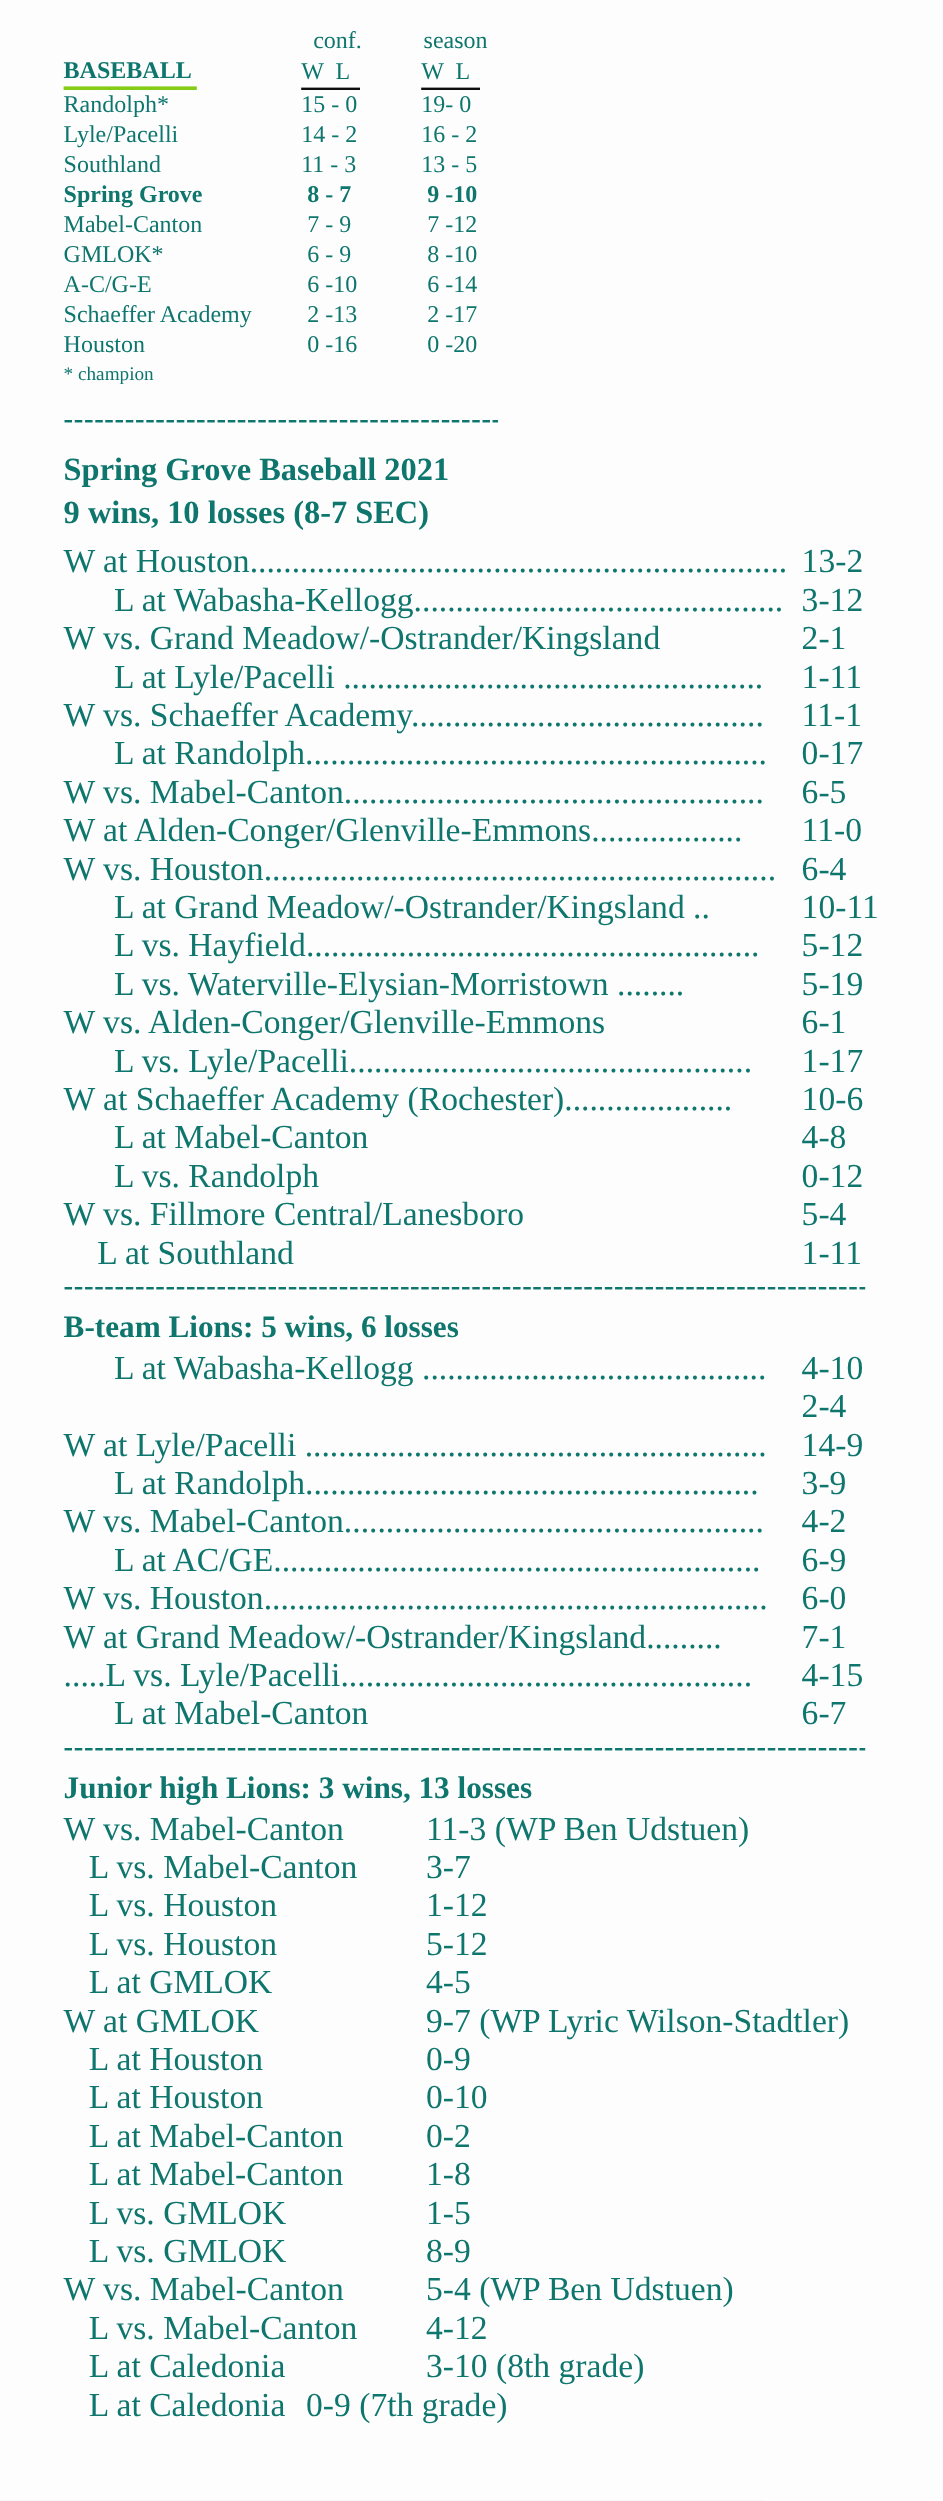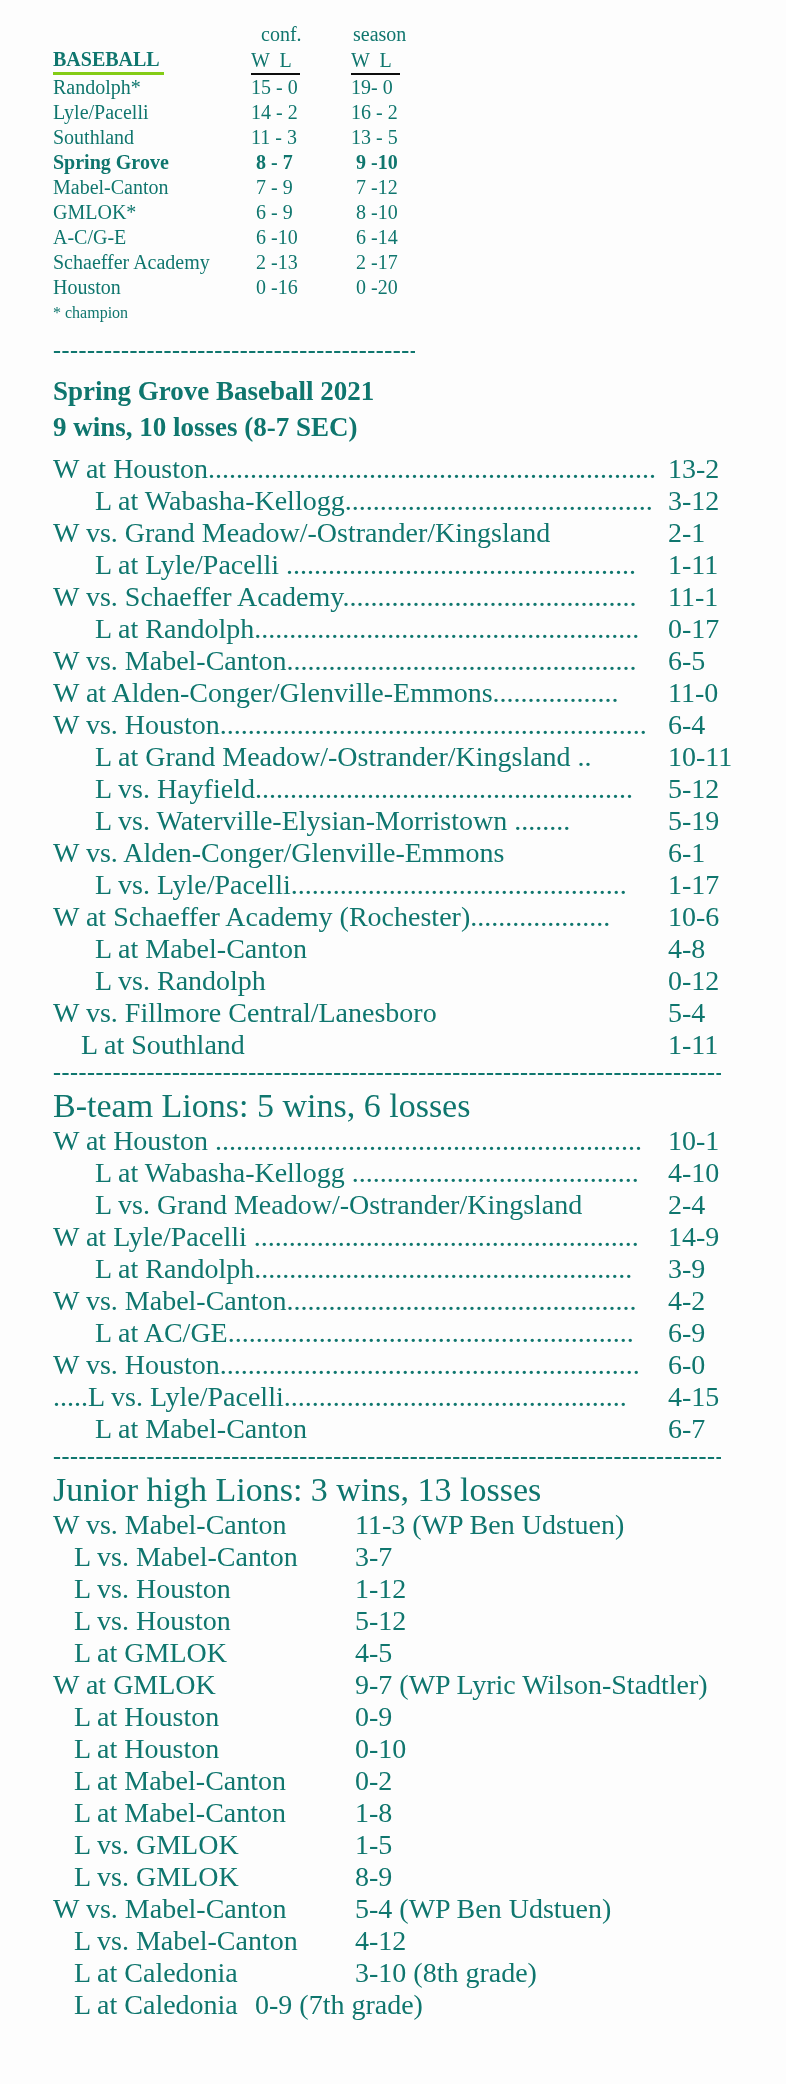--- a/index.html
+++ b/index.html
@@ -19,21 +19,21 @@
   .wl{border-bottom:2px solid #0d0d0d;display:inline-block;padding-right:8px;white-space:pre;}
   .st-bold{font-weight:bold;}
   .footnote{font-size:16px;line-height:25px;}
   
   .sep{white-space:nowrap;overflow:hidden;font-weight:bold;font-size:24px;
        line-height:14px;height:14px;letter-spacing:.5px;}
   .sep-short{width:362px;margin-top:18px;}
   .sep-long{width:668px;margin-top:4px;}
   
   .sec-head{font-weight:bold;font-size:27px;line-height:36px;margin-top:16px;}
-  .sec-head2{font-weight:normal;font-size:34px;line-height:34px;margin-top:10px;}
+  .sec-head2{font-weight:bold;font-size:26px;line-height:34px;margin-top:10px;}
   
   .games{margin-top:8px;}
   .games2{margin-top:2px;}
   .grow{position:relative;height:32px;line-height:32px;font-size:28px;}
   .glabel{white-space:pre;}
   .gscore{position:absolute;left:615px;top:0;white-space:pre;}
   .jh .gscore{left:302px;}
   .jh .tight .gscore{left:202px;}
 </style>
 </head>
@@ -141,28 +141,28 @@
         <div class="grow"><span class="glabel">W vs. Fillmore Central/Lanesboro</span><span class="gscore">5-4</span></div>
         <div class="grow"><span class="glabel">    L at Southland</span><span class="gscore">1-11</span></div>
       </div>
   </div>
 
   <div class="sep sep-long">--------------------------------------------------------------------------------------------------------------</div>
 
   <div>
     <div class="sec-head2">B-team Lions: 5 wins, 6 losses</div>
     <div class="games games2" id="bteam-games">
-        <div class="grow"><span class="glabel">W at Houston .............................................................</span><span class="gscore">10-1</span></div>
         <div class="grow"><span class="glabel">      L at Wabasha-Kellogg .........................................</span><span class="gscore">4-10</span></div>
-        <div class="grow"><span class="glabel">      L vs. Grand Meadow/-Ostrander/Kingsland</span><span class="gscore">2-4</span></div>
+        <div class="grow"><span class="gscore">2-4</span></div>
         <div class="grow"><span class="glabel">W at Lyle/Pacelli .......................................................</span><span class="gscore">14-9</span></div>
         <div class="grow"><span class="glabel">      L at Randolph......................................................</span><span class="gscore">3-9</span></div>
         <div class="grow"><span class="glabel">W vs. Mabel-Canton..................................................</span><span class="gscore">4-2</span></div>
         <div class="grow"><span class="glabel">      L at AC/GE..........................................................</span><span class="gscore">6-9</span></div>
         <div class="grow"><span class="glabel">W vs. Houston............................................................</span><span class="gscore">6-0</span></div>
+        <div class="grow"><span class="glabel">W at Grand Meadow/-Ostrander/Kingsland.........</span><span class="gscore">7-1</span></div>
         <div class="grow"><span class="glabel">.....L vs. Lyle/Pacelli.................................................</span><span class="gscore">4-15</span></div>
         <div class="grow"><span class="glabel">      L at Mabel-Canton</span><span class="gscore">6-7</span></div>
       </div>
   </div>
 
   <div class="sep sep-long">--------------------------------------------------------------------------------------------------------------</div>
 
   <div>
     <div class="sec-head2">Junior high Lions: 3 wins, 13 losses</div>
     <div class="games games2 jh" id="jh-games">

